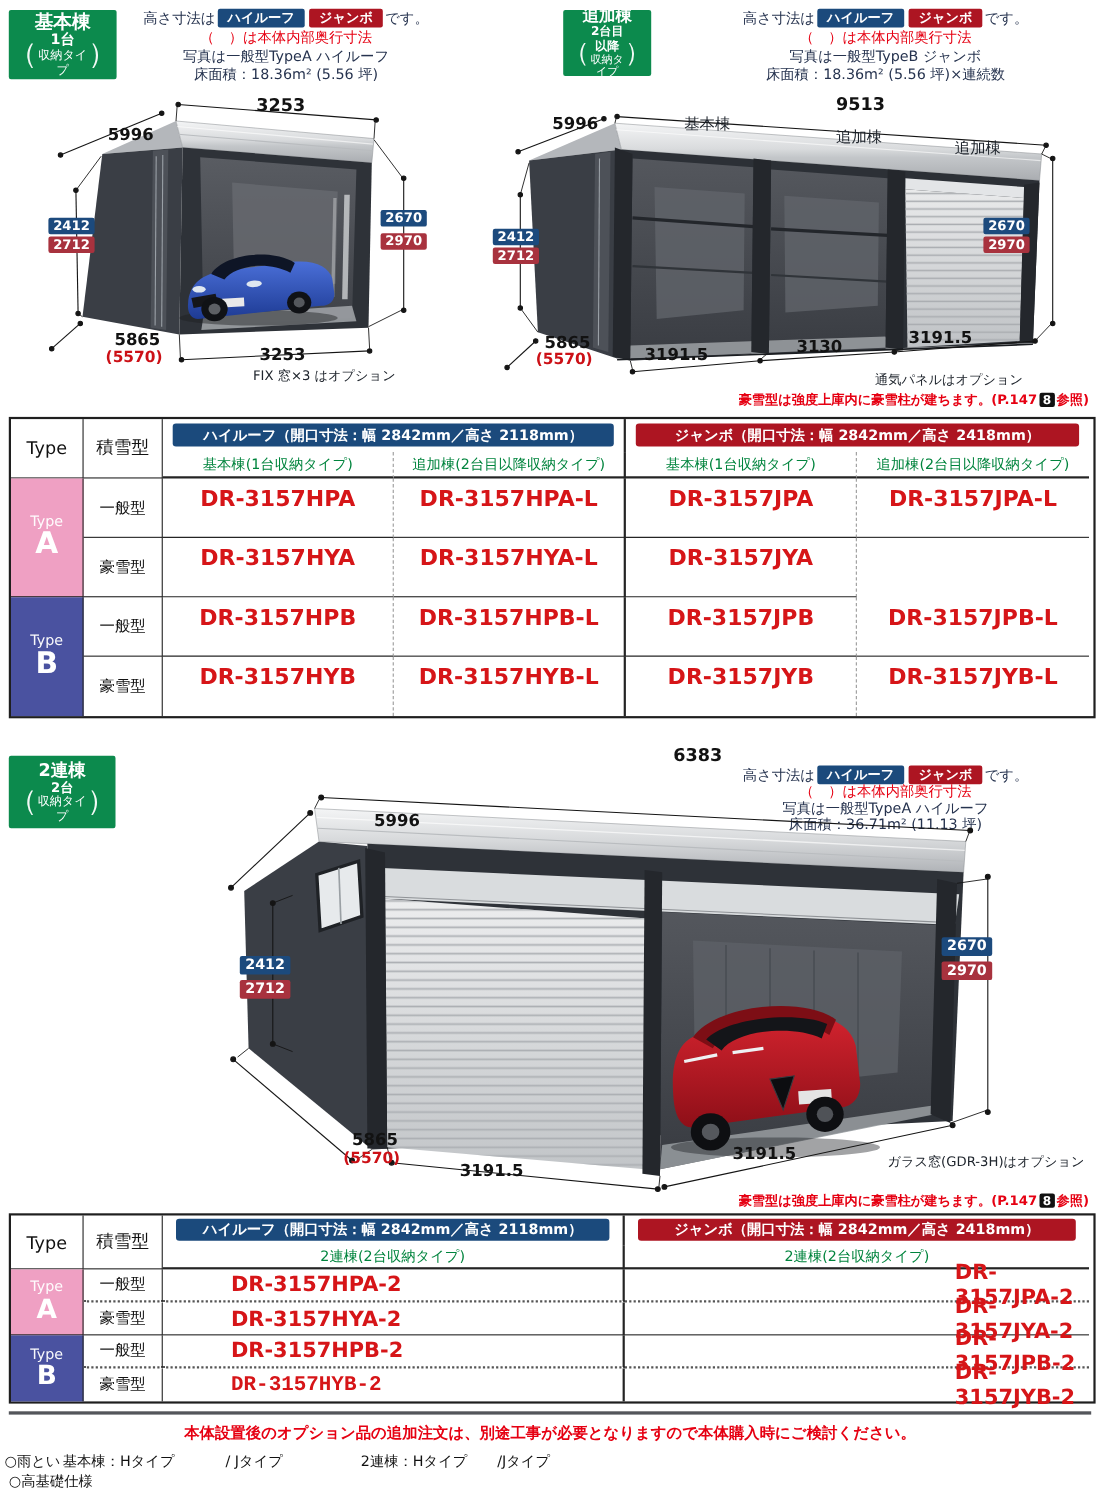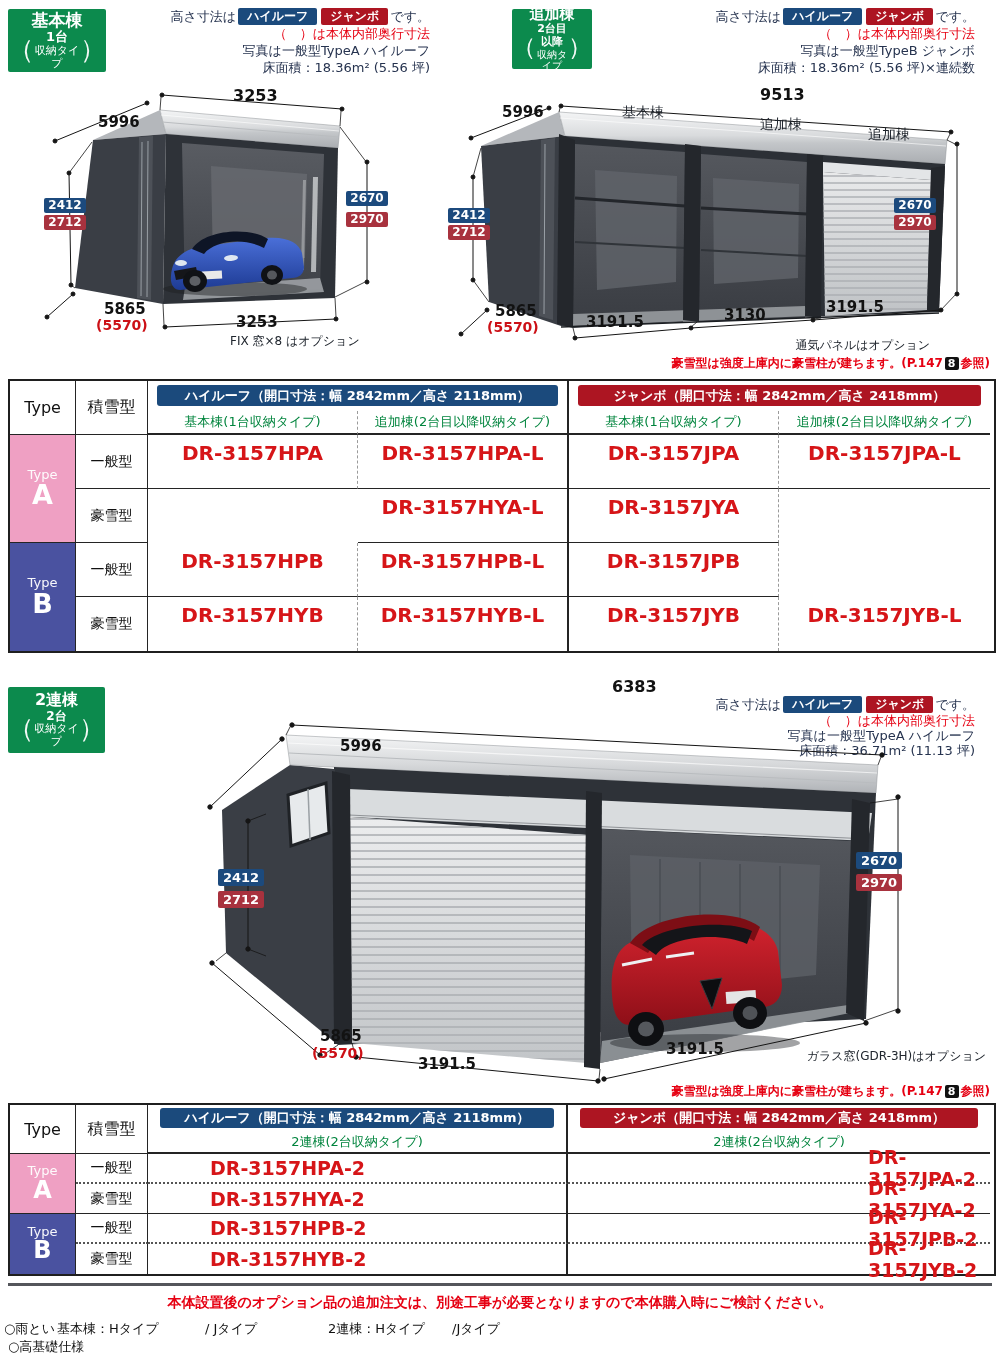--- a/index.html
+++ b/index.html
@@ -9,21 +9,21 @@
   
   .gbadge{position:absolute;background:#0c8a4d;color:#fff;text-align:center;
           border-radius:2px;display:flex;flex-direction:column;align-items:center;
           justify-content:center;line-height:1.15;}
   .gb-title{font-weight:bold;}
   .gb-row{display:flex;align-items:center;justify-content:center;}
   .gb-paren{font-weight:400;opacity:.95;}
   .gb-lines{display:flex;flex-direction:column;align-items:center;}
   .gb-s1{font-weight:bold;}
   
-  .noteblk{position:absolute;text-align:right;font-size:13px;color:#26334f;line-height:17px;}
+  .noteblk{position:absolute;text-align:center;font-size:13px;color:#26334f;line-height:17px;}
   .noteblk .red{color:#e60012;}
   .npill{display:inline-block;color:#fff;font-size:12px;font-weight:bold;
          padding:0 9px;height:17px;line-height:17px;border-radius:2px;
          vertical-align:1px;margin:0 2px;}
   .pill-h-bg{background:#1b4a7c;}
   .pill-j-bg{background:#ad1522;}
   
   .dimn{position:absolute;font-weight:700;font-size:15px;color:#121212;white-space:nowrap;}
   .dimn.big{font-size:16px;}
   .dimn.redp{color:#cc1016;font-size:14px;}
@@ -176,21 +176,21 @@
 
   <div class="dimn big" style="left:233px;top:86px;">3253</div>
   <div class="dimn" style="left:98px;top:113px;">5996</div>
   <div class="dimb blue" style="left:44px;top:198px;">2412</div>
   <div class="dimb red" style="left:44px;top:215px;">2712</div>
   <div class="dimb blue" style="left:346px;top:191px;">2670</div>
   <div class="dimb red" style="left:346px;top:212px;">2970</div>
   <div class="dimn" style="left:104px;top:300px;">5865</div>
   <div class="dimn redp" style="left:96px;top:317px;">(5570)</div>
   <div class="dimn" style="left:236px;top:313px;">3253</div>
-  <div class="cap" style="left:230px;top:333px;">FIX 窓×8 はオプション</div>
+  <div class="cap" style="left:230px;top:333px;">FIX 窓×3 はオプション</div>
 
   <div class="gbadge" style="left:512px;top:9px;width:80px;height:60px;">
     <div class="gb-title" style="font-size:15px;">追加棟</div>
     <div class="gb-row">
       <span class="gb-paren" style="font-size:24px;">（</span>
       <span class="gb-lines">
         <span class="gb-s1" style="font-size:11px;">2台目以降</span>
         <span style="font-size:10px;">収納タイプ</span>
       </span>
       <span class="gb-paren" style="font-size:24px;">）</span>
@@ -325,31 +325,33 @@
       <span class="t-small">Type</span>
       <span class="t-big">A</span>
     </div>
     <div class="cell snow" style="grid-column:2;grid-row:3;">一般型</div>
     <div class="cell code rdash" style="grid-column:3;grid-row:3;">DR-3157HPA</div>
     <div class="cell code rthick" style="grid-column:4;grid-row:3;">DR-3157HPA-L</div>
     <div class="cell code rdash" style="grid-column:5;grid-row:3;">DR-3157JPA</div>
     <div class="cell code rnone" style="grid-column:6;grid-row:3;">DR-3157JPA-L</div>
 
     <div class="cell snow" style="grid-column:2;grid-row:4;">豪雪型</div>
+    <div class="cell code rdash" style="grid-column:3;grid-row:4;">DR-3157HYA</div>
     <div class="cell code rthick" style="grid-column:4;grid-row:4;">DR-3157HYA-L</div>
     <div class="cell code rdash" style="grid-column:5;grid-row:4;text-align:center;">DR-3157JYA</div>
 
     <div class="cell typecell typeB bnone" style="grid-column:1;grid-row:5/7;">
       <span class="t-small">Type</span>
       <span class="t-big">B</span>
     </div>
     <div class="cell snow" style="grid-column:2;grid-row:5;">一般型</div>
     <div class="cell code rdash" style="grid-column:3;grid-row:5;">DR-3157HPB</div>
     <div class="cell code rthick" style="grid-column:4;grid-row:5;">DR-3157HPB-L</div>
     <div class="cell code rdash" style="grid-column:5;grid-row:5;">DR-3157JPB</div>
+    <div class="cell code rnone" style="grid-column:6;grid-row:5;">DR-3157JPB-L</div>
 
     <div class="cell snow bnone" style="grid-column:2;grid-row:6;">豪雪型</div>
     <div class="cell code rdash bnone" style="grid-column:3;grid-row:6;">DR-3157HYB</div>
     <div class="cell code rthick bnone" style="grid-column:4;grid-row:6;">DR-3157HYB-L</div>
     <div class="cell code rdash bnone" style="grid-column:5;grid-row:6;">DR-3157JYB</div>
     <div class="cell code rnone bnone" style="grid-column:6;grid-row:6;">DR-3157JYB-L</div>
   </div>
 
   <div class="gbadge" style="left:8px;top:687px;width:97px;height:66px;">
     <div class="gb-title" style="font-size:16px;">2連棟</div>
@@ -508,21 +510,21 @@
 
     <div class="cell typecell typeB bnone" style="grid-column:1;grid-row:5/7;">
       <span class="t-small">Type</span>
       <span class="t-big" style="font-size:24px;">B</span>
     </div>
     <div class="cell snow bdot" style="grid-column:2;grid-row:5;">一般型</div>
     <div class="cell code2 rthick bdot" style="grid-column:3;grid-row:5;">DR-3157HPB-2</div>
     <div class="cell code2 rnone bdot" style="grid-column:4;grid-row:5;padding-left:300px;">DR-3157JPB-2</div>
 
     <div class="cell snow bnone" style="grid-column:2;grid-row:6;">豪雪型</div>
-    <div class="cell code2 rthick bnone" style="grid-column:3;grid-row:6;">DR-3157HYB-2</div>
+    <div class="cell code2 rthick bnone" style="grid-column:3;grid-row:6;font-family:Liberation Mono, monospace;">DR-3157HYB-2</div>
     <div class="cell code2 rnone bnone" style="grid-column:4;grid-row:6;padding-left:300px;">DR-3157JYB-2</div>
   </div>
 
   <div id="divider"></div>
   <div id="warning">本体設置後のオプション品の追加注文は、別途工事が必要となりますので本体購入時にご検討ください。</div>
   <div class="fopt" style="left:4px;top:1320px;">○雨とい</div>
   <div class="fopt" style="left:57px;top:1320px;">基本棟：Hタイプ</div>
   <div class="fopt" style="left:205px;top:1320px;">/ Jタイプ</div>
   <div class="fopt" style="left:328px;top:1320px;">2連棟：Hタイプ</div>
   <div class="fopt" style="left:452px;top:1320px;">/Jタイプ</div>

